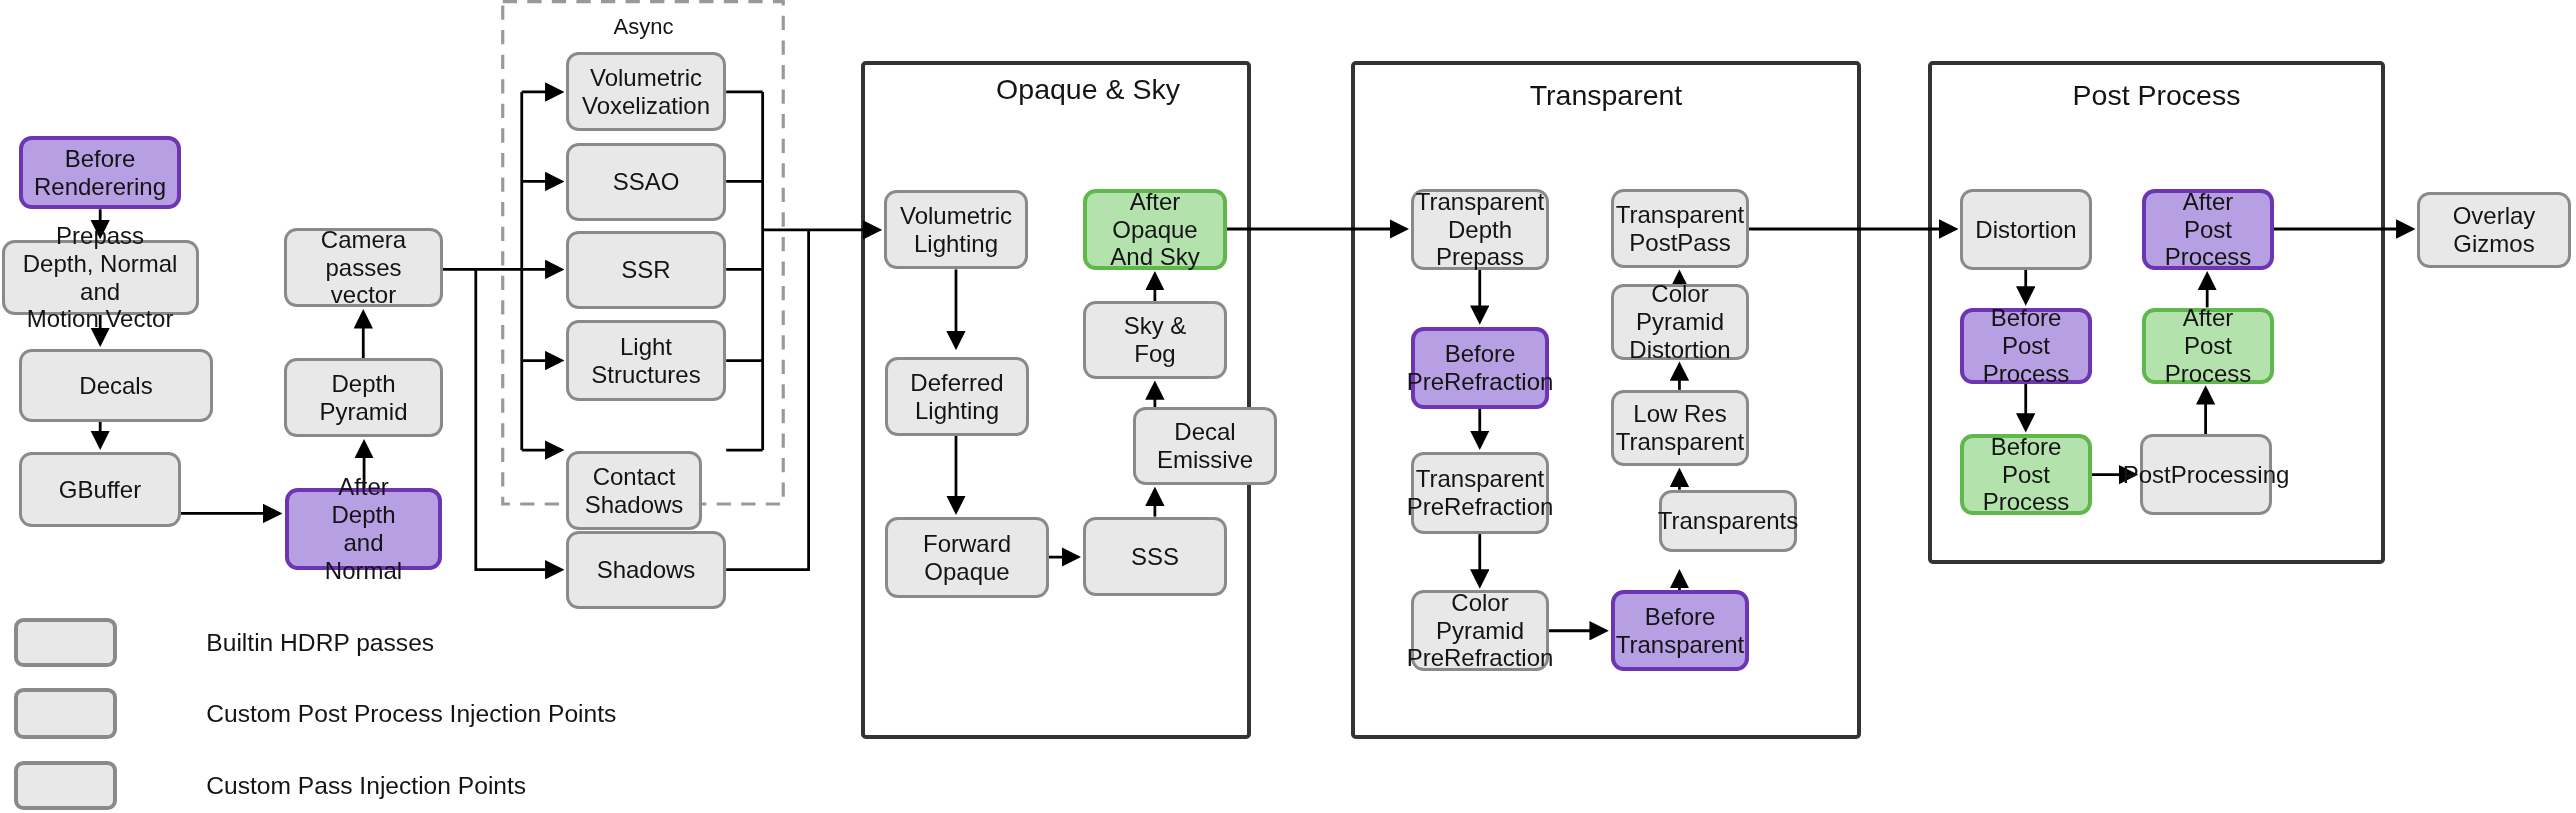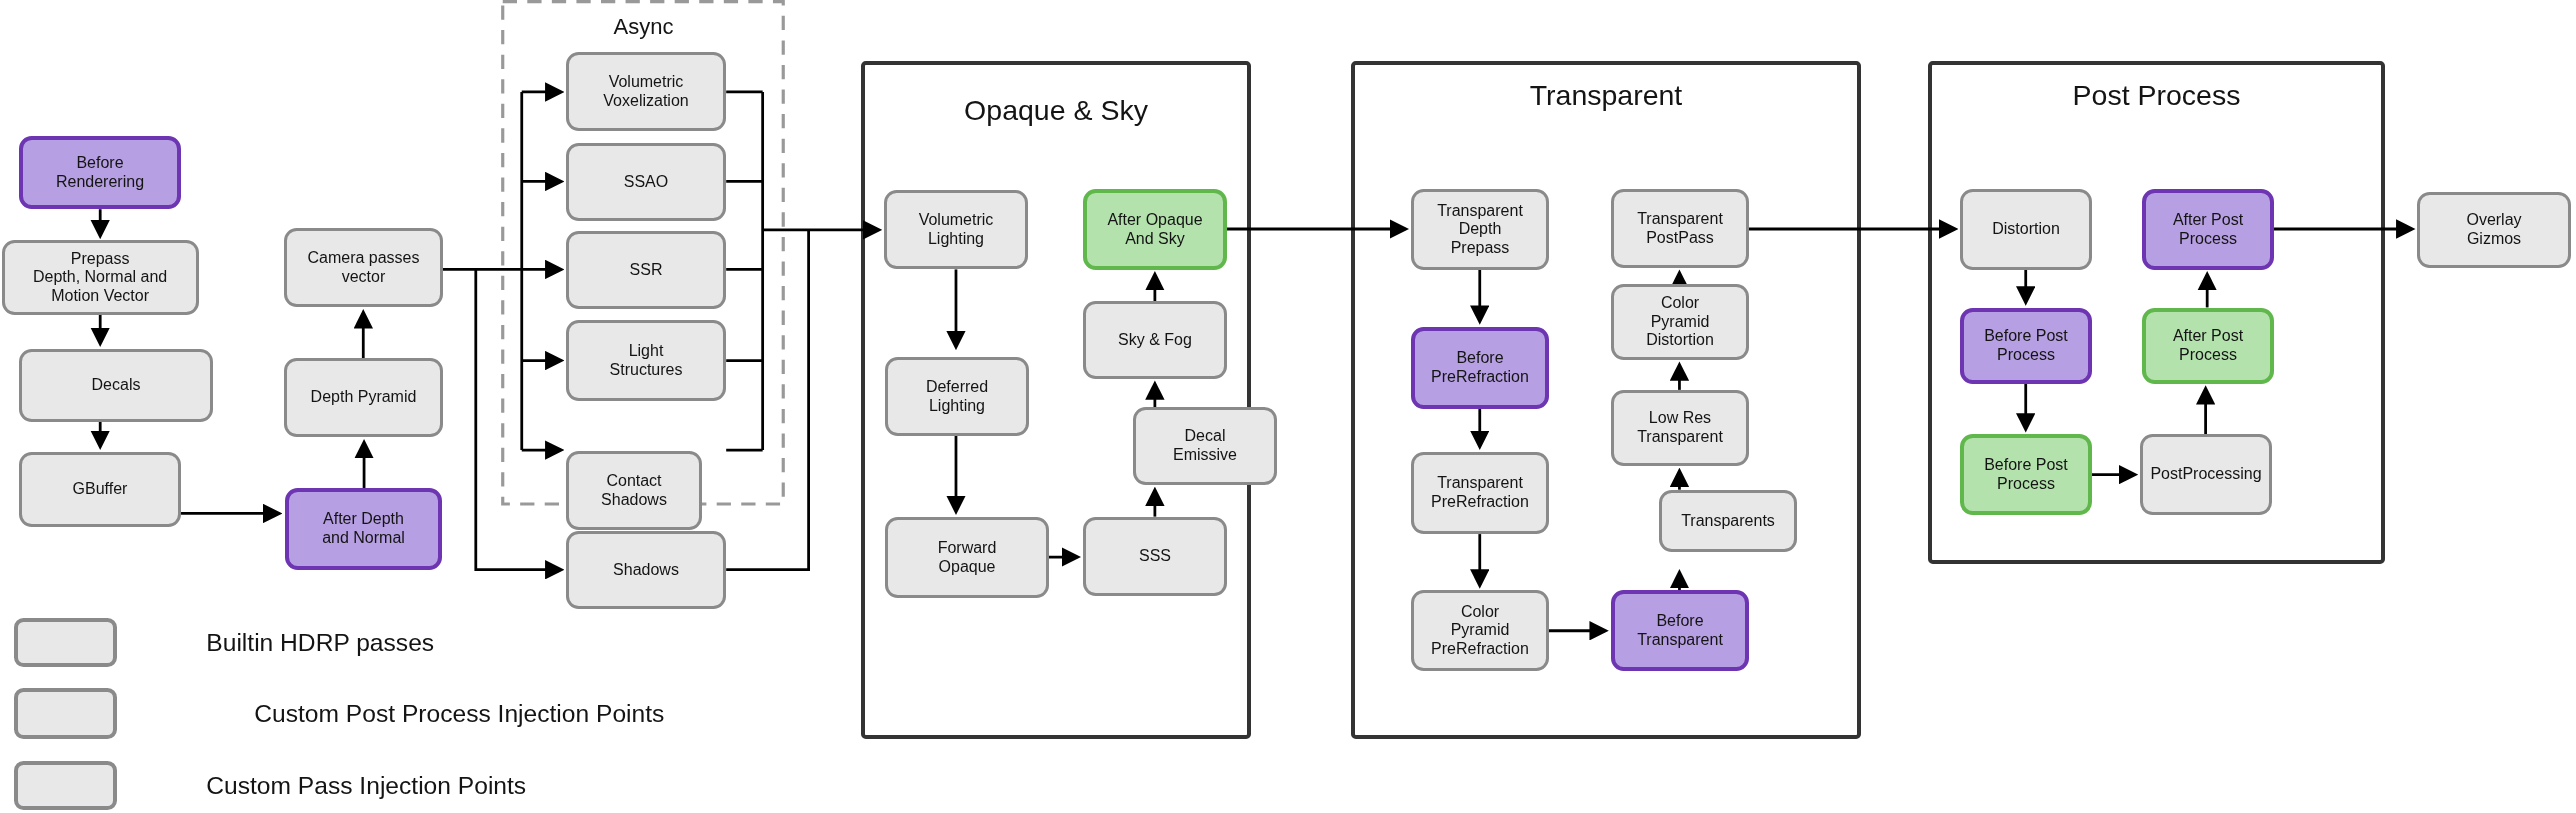--- a/index.html
+++ b/index.html
@@ -4,41 +4,41 @@
 <style>
   html,body{margin:0;padding:0;background:#fff;}
   .stage{position:relative;width:2576px;height:813px;background:#fff;overflow:hidden;
          font-family:"Liberation Sans",sans-serif;color:var(--text,#141414);}
   .group-box{position:absolute;border:4.8px solid var(--container-border,#333);border-radius:4.8px;
              background:transparent;box-sizing:border-box;z-index:1;}
   .group-title{position:absolute;text-align:center;font-size:28.5px;z-index:2;}
   .async-title{position:absolute;text-align:center;font-size:22px;z-index:2;}
   svg.wires{position:absolute;left:0;top:0;z-index:2;}
   .node{position:absolute;box-sizing:border-box;display:flex;align-items:center;justify-content:center;
-        text-align:center;white-space:pre-line;font-size:16px;line-height:1.16;border-radius:12.7px;
+        text-align:center;white-space:pre-line;font-size:24px;line-height:1.16;border-radius:12.7px;
         border:3.2px solid #8a8a8a;background:#e8e8e8;z-index:3;padding:0 18px;}
   .type-builtin{background:var(--builtin-fill,#e8e8e8);border-color:var(--builtin-border,#8a8a8a);}
   .type-custom-post-process{background:var(--custom-post-process-fill,#b4e2ad);
         border-color:var(--custom-post-process-border,#60b84c);border-width:4px;}
   .type-custom-pass{background:var(--custom-pass-fill,#b69fe2);
         border-color:var(--custom-pass-border,#6d35b1);border-width:4px;}
   .legend-row{position:absolute;display:flex;align-items:center;z-index:3;}
   .legend-swatch{width:103px;box-sizing:border-box;border-radius:9.5px;border:4px solid #8a8a8a;background:#e8e8e8;}
   .legend-label{margin-left:89px;font-size:24.6px;white-space:nowrap;}
 </style>
 </head>
 <body>
 
 <div class="stage">
 
   <div class="group-box" style="left:861px;top:61px;width:390px;height:678px;"></div>
   <div class="group-box" style="left:1351px;top:61px;width:510px;height:678px;"></div>
   <div class="group-box" style="left:1928px;top:61px;width:457px;height:503px;"></div>
 
-  <div class="group-title" style="left:861px;top:94px;width:390px;">Opaque &amp; Sky</div>
+  <div class="group-title" style="left:861px;top:73px;width:390px;padding-left:32px;">Opaque &amp; Sky</div>
   <div class="group-title" style="left:1351px;top:79px;width:510px;">Transparent</div>
   <div class="group-title" style="left:1928px;top:79px;width:457px;">Post Process</div>
   <div class="async-title" style="left:503px;top:14.3px;width:281px;">Async</div>
 
   <svg class="wires" width="2576" height="813" viewBox="0 0 3250 1026">
     <defs>
       <marker id="ah" viewBox="0 0 10 10" refX="8" refY="5" markerWidth="7" markerHeight="7" orient="auto-start-reverse">
         <path d="M0,0 L10,5 L0,10 z" fill="#000"></path>
       </marker>
     </defs>
@@ -165,21 +165,21 @@
   <div class="node type-custom-pass" style="left:2142px;top:189px;width:132px;height:81px;">After Post
 Process</div>
 
   <div class="node type-builtin" style="left:2417px;top:192px;width:154px;height:76px;">Overlay
 Gizmos</div>
 
   <div class="legend-row" style="left:14.3px;top:618px;height:49px;">
     <div class="legend-swatch type-builtin" style="height:49px;"></div>
     <span class="legend-label">Builtin HDRP passes</span>
   </div>
-  <div class="legend-row" style="left:14.3px;top:688px;height:51px;gap:48px;">
+  <div class="legend-row" style="left:14.3px;top:688px;height:51px;">
     <div class="legend-swatch type-custom-post-process" style="height:51px;"></div>
     <span class="legend-label">Custom Post Process Injection Points</span>
   </div>
   <div class="legend-row" style="left:14.3px;top:761px;height:49px;">
     <div class="legend-swatch type-custom-pass" style="height:49px;"></div>
     <span class="legend-label">Custom Pass Injection Points</span>
   </div>
 
 </div>
 

